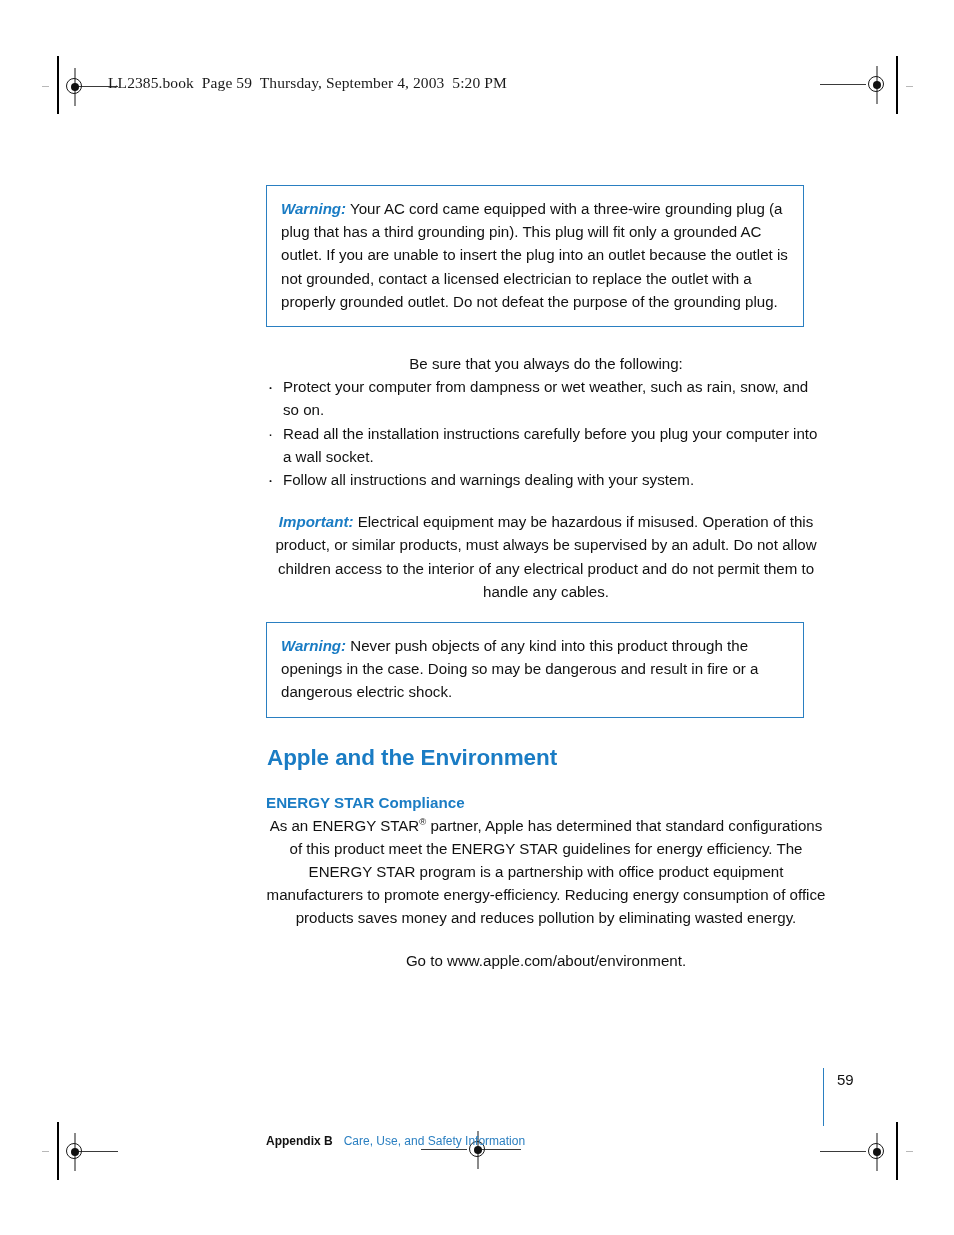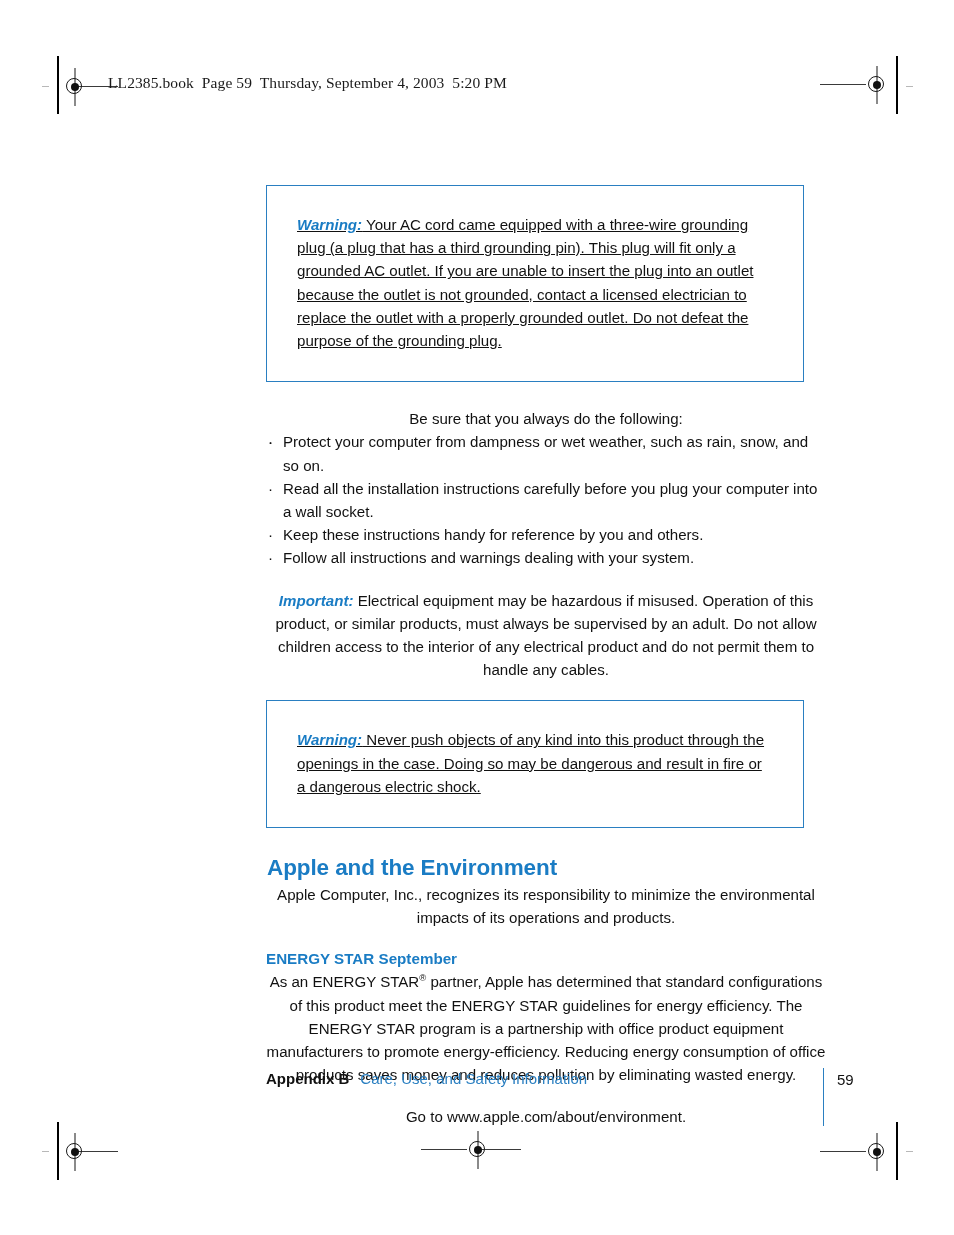--- a/index.html
+++ b/index.html
@@ -88,25 +88,24 @@
   }
 
   .warn-box {
     border: 1.3px solid #2a7fc1;
     box-sizing: border-box;
     width: 538px;
     padding: 11px 14px 13px 14px;
     background: #ffffff;
   }
   .warn-box p {
-    margin: 16px;
+    margin: 0;
     font-size: 15.1px;
     line-height: 23.2px;
     color: #111111;
-    text-decoration: underline;
   }
   .lbl-warning,
   .lbl-important {
     color: #1a7cc4;
     font-style: italic;
     font-weight: 600;
   }
 
   .body-p {
     margin: 0;
@@ -157,23 +156,23 @@
   sup.reg {
     font-size: 9.5px;
     vertical-align: super;
     line-height: 0;
   }
 
   
   .footer {
     position: absolute;
     left: 266px;
-    top: 1070px;
+    top: 1132px;
     width: 560px;
-    font-size: 15px;
+    font-size: 12px;
     line-height: 18px;
     white-space: nowrap;
   }
   .footer .appendix {
     font-weight: 700;
     color: #111111;
   }
   .footer .chapter {
     color: #2a7fc1;
     margin-left: 11px;
@@ -253,42 +252,41 @@
     </div>
 
     <div class="gap-lg"></div>
 
     <p class="body-p">Be sure that you always do the following:</p>
 
     <ul class="bullets">
       <li><span class="bul">·</span></li>
       <li><span class="bul">·</span><span>Protect your computer from dampness or wet weather, such as rain, snow, and so on.</span></li>
       <li><span class="bul">·</span><span>Read all the installation instructions carefully before you plug your computer into a wall socket.</span></li>
-      <li><span class="bul">·</span><span>Keep these instructions handy for reference by you and others.</span></li>
+      <li><span class="bul">·</span></li>
       <li><span class="bul">·</span><span>Follow all instructions and warnings dealing with your system.</span></li>
     </ul>
 
     <div class="gap-md"></div>
 
     <p class="body-p"><span class="lbl-important">Important:</span><span> Electrical equipment may be hazardous if misused. Operation of this product, or similar products, must always be supervised by an adult. Do not allow children access to the interior of any electrical product and do not permit them to handle any cables.</span></p>
 
     <div class="gap-md"></div>
 
     <div class="warn-box">
       <p><span class="lbl-warning">Warning:</span><span> Never push objects of any kind into this product through the openings in the case. Doing so may be dangerous and result in fire or a dangerous electric shock.</span></p>
     </div>
 
     <div class="gap-lg"></div>
 
     <h1 class="section">Apple and the Environment</h1>
-    <p class="body-p">Apple Computer, Inc., recognizes its responsibility to minimize the environmental impacts of its operations and products.</p>
-
-    <div class="gap-md"></div>
-
-    <h2 class="subsection">ENERGY STAR September</h2>
+
+    <div class="gap-md"></div>
+
+    <h2 class="subsection">ENERGY STAR Compliance</h2>
     <p class="body-p"><span>As an ENERGY STAR</span><sup class="reg">®</sup><span> partner, Apple has determined that standard configurations of this product meet the ENERGY STAR guidelines for energy efficiency. The ENERGY STAR program is a partnership with office product equipment manufacturers to promote energy-efficiency. Reducing energy consumption of office products saves money and reduces pollution by eliminating wasted energy.</span></p>
 
     <div class="gap-md"></div>
 
     <p class="body-p">Go to www.apple.com/about/environment.</p>
 
   </div>
 
   <div class="footer">
     <span class="appendix">Appendix B</span><span class="chapter">Care, Use, and Safety Information</span>

